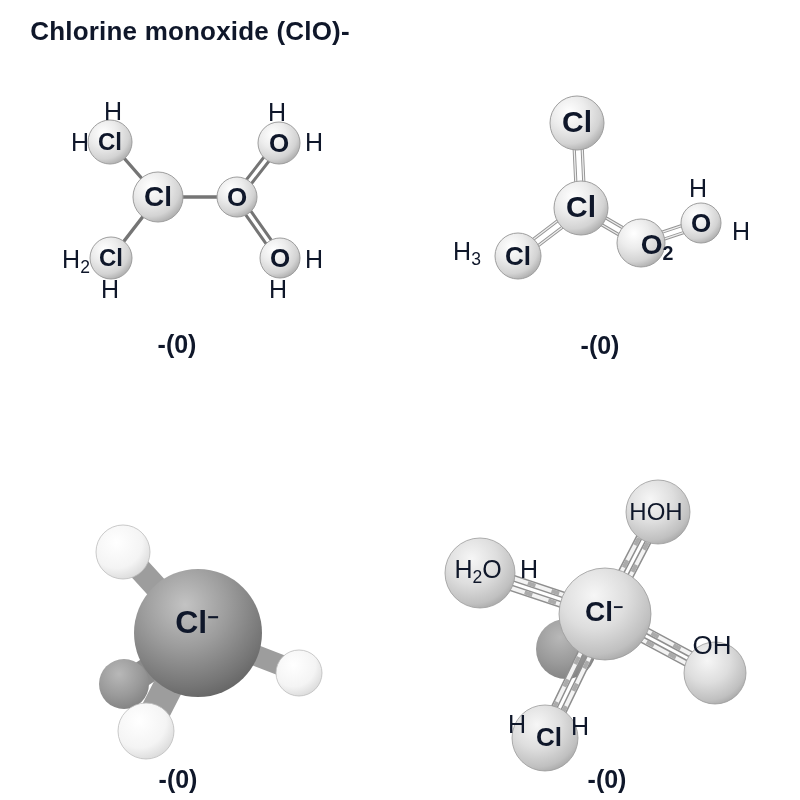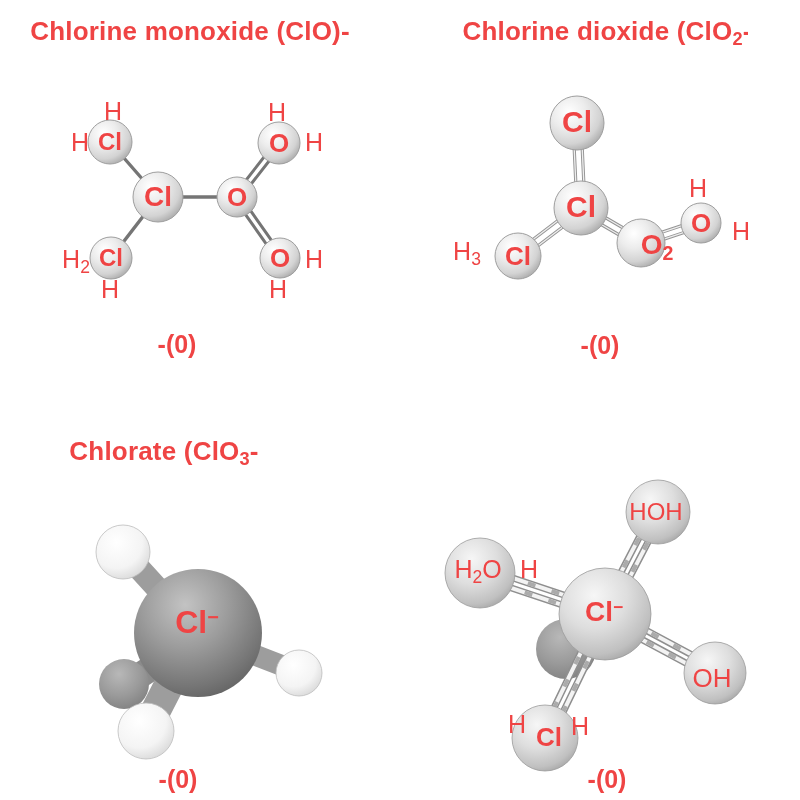--- a/index.html
+++ b/index.html
@@ -1,18 +1,18 @@
 <!DOCTYPE html>
 <html><head>
 <meta charset="utf-8">
 <style>
   html,body{margin:0;padding:0;background:#ffffff;}
   .canvas{
     position:relative;width:748px;height:800px;background:#ffffff;
-    font-family:"Liberation Sans",sans-serif;color:#ef4444;overflow:hidden;
+    font-family:"Liberation Sans",sans-serif;color:#0f172a;overflow:hidden;
   }
   .layer{position:absolute;left:0;top:0;}
   .title{
     position:absolute;font-weight:700;font-size:26px;white-space:nowrap;
     transform:translateX(-50%);letter-spacing:0.2px;
   }
   .title sub,.lbl sub{font-size:0.70em;vertical-align:-0.30em;line-height:1;}
   .lbl sup{font-size:0.62em;vertical-align:0.45em;line-height:1;}
   .caption{
     position:absolute;font-weight:700;font-size:25px;white-space:nowrap;
@@ -158,26 +158,20 @@
       <circle cx="658" cy="512" r="32" fill="url(#gBall3d)" stroke="#9a9a9a" stroke-width="0.8"></circle>
       <circle cx="480" cy="573" r="35" fill="url(#gBall3d)" stroke="#9a9a9a" stroke-width="0.8"></circle>
       <circle cx="715" cy="673" r="31" fill="url(#gBall3d)" stroke="#9a9a9a" stroke-width="0.8"></circle>
       <circle cx="545" cy="738" r="33" fill="url(#gBall3d)" stroke="#9a9a9a" stroke-width="0.8"></circle>
     </g>
   </svg>
 
   <div class="title" style="left:190px;top:16px">
     <span>Chlorine monoxide (ClO)-</span>
   </div>
-  <div class="title" style="left:607px;top:16px">
-    <span>Chlorine dioxide (ClO</span><sub>2</sub><span>-</span>
-  </div>
-  <div class="title" style="left:164px;top:436px">
-    <span>Chlorate (ClO</span><sub>3</sub><span>-</span>
-  </div>
 
   <div class="caption" style="left:177px;top:330px">-(0)</div>
   <div class="caption" style="left:600px;top:331px">-(0)</div>
   <div class="caption" style="left:178px;top:765px">-(0)</div>
   <div class="caption" style="left:607px;top:765px">-(0)</div>
 
   <span class="lbl bl f24" style="left:110px;top:142px">Cl</span>
   <span class="lbl bl f28" style="left:158px;top:197px">Cl</span>
   <span class="lbl bl f26" style="left:237px;top:197px">O</span>
   <span class="lbl bl f26" style="left:279px;top:143px">O</span>
@@ -200,18 +194,18 @@
   <span class="lbl" style="left:467px;top:254px"><span>H</span><sub>3</sub></span>
   <span class="lbl" style="left:698px;top:188px">H</span>
   <span class="lbl" style="left:741px;top:231px">H</span>
 
   <span class="lbl bl f32" style="left:197px;top:622px"><span>Cl</span><sup>−</sup></span>
 
   <span class="lbl bl f28" style="left:604px;top:612px"><span>Cl</span><sup>−</sup></span>
   <span class="lbl f24" style="left:656px;top:512px">HOH</span>
   <span class="lbl" style="left:478px;top:572px"><span>H</span><sub>2</sub><span>O</span></span>
   <span class="lbl" style="left:529px;top:569px">H</span>
-  <span class="lbl f26" style="left:712px;top:678px">OH</span>
+  <span class="lbl f26" style="left:712px;top:645px">OH</span>
   <span class="lbl bl f26" style="left:549px;top:737px">Cl</span>
   <span class="lbl" style="left:517px;top:724px">H</span>
   <span class="lbl" style="left:580px;top:726px">H</span>
 
 </div>
 
 </body></html>

